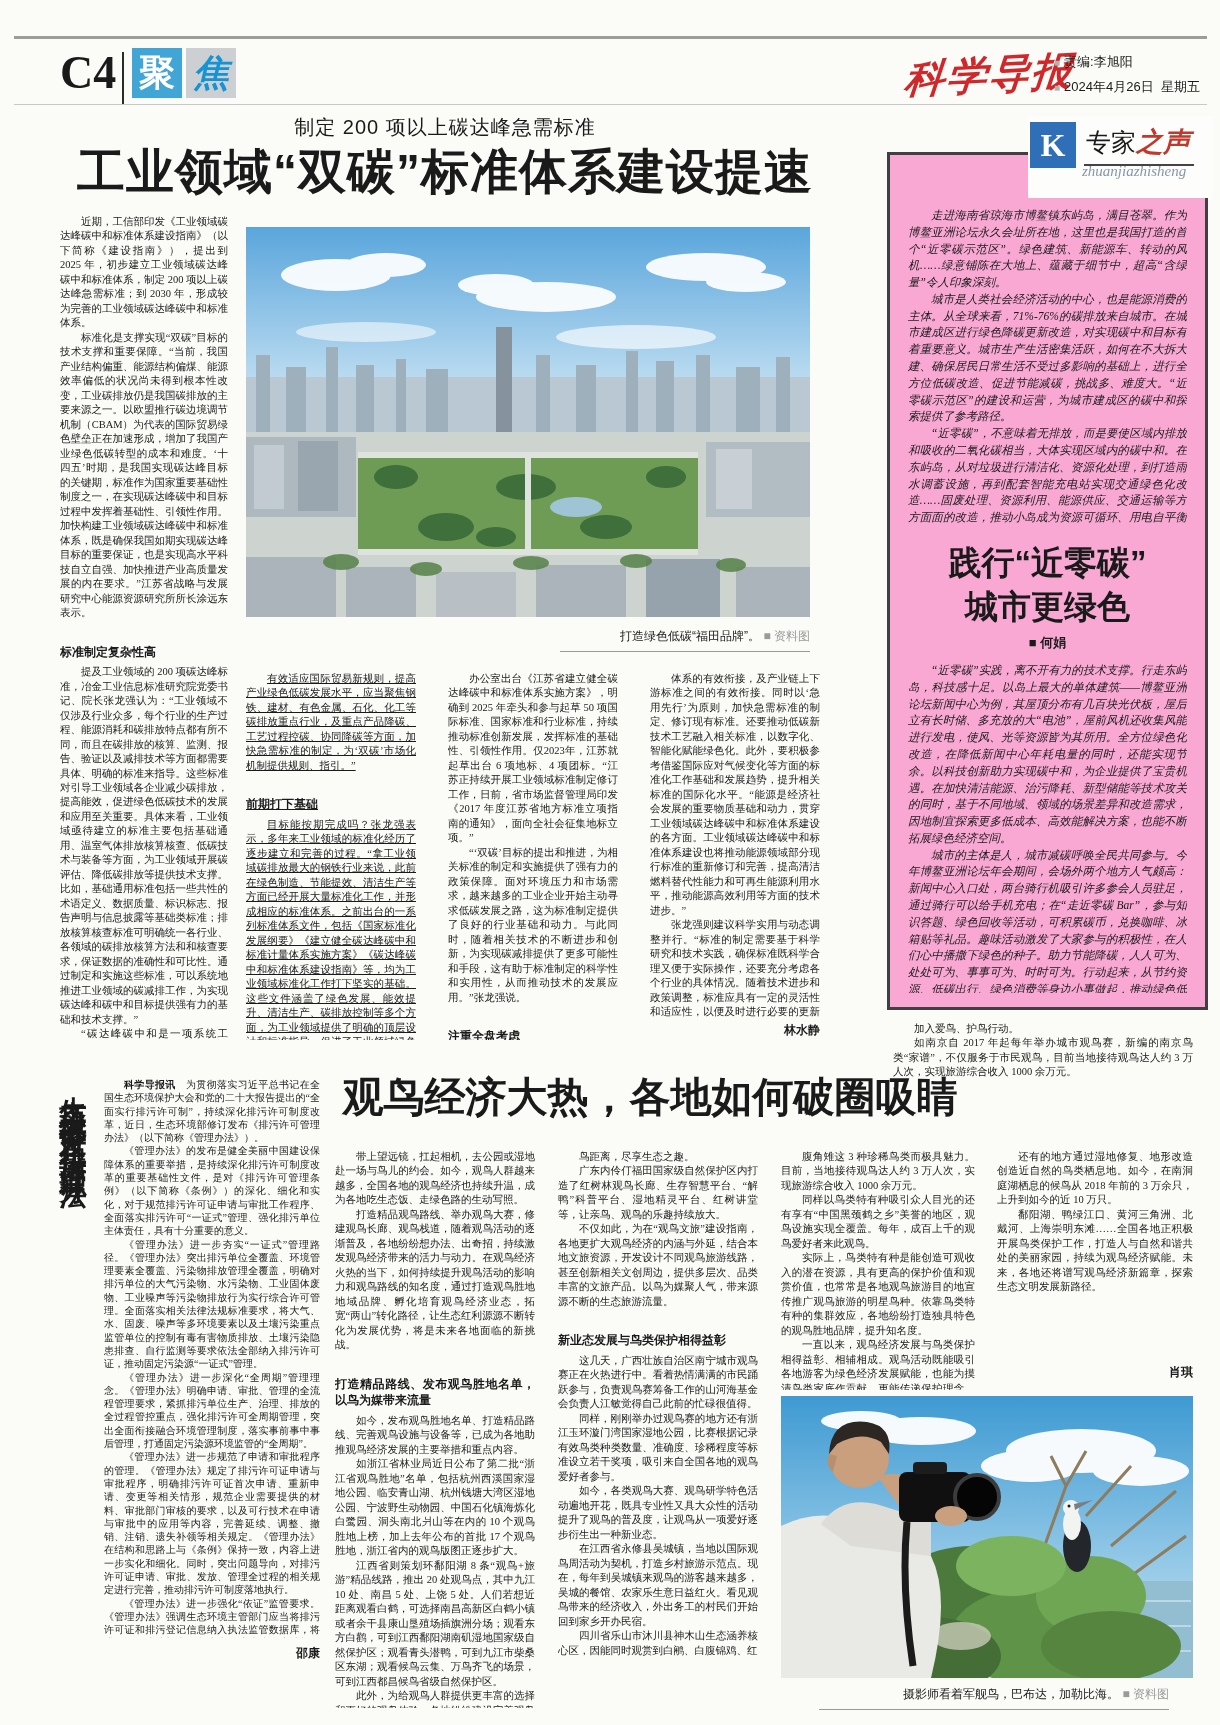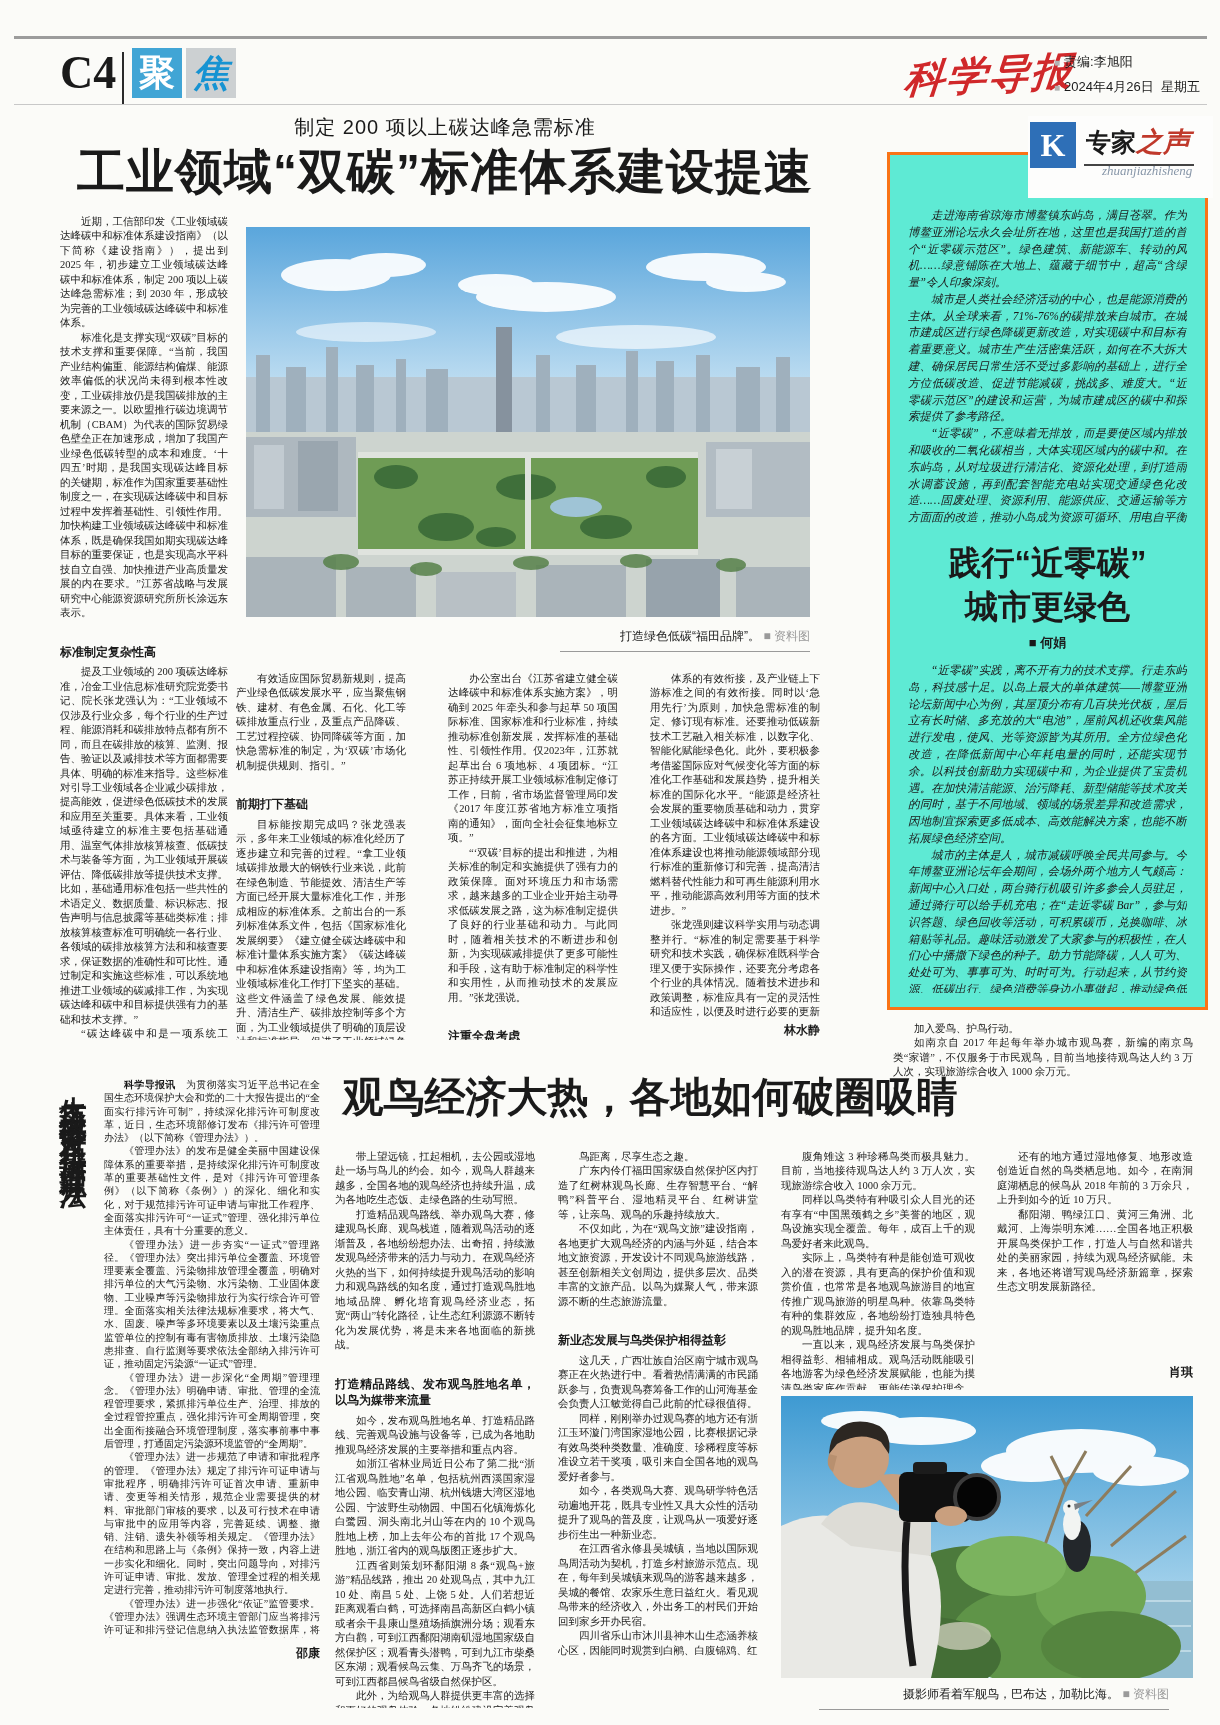--- a/index.html
+++ b/index.html
@@ -31,32 +31,32 @@
   .col p{margin:0;text-indent:2em;}
   .subhead{font-family:"Liberation Sans",sans-serif;font-weight:bold;font-size:12px;
            margin:23px 0 5px 0;text-indent:0;}
   .byline{text-align:right;font-weight:bold;font-family:"Liberation Sans",sans-serif;
           font-size:12px;padding-right:6px;}
   .lead-tag{font-family:"Liberation Sans",sans-serif;}
   .caption{font-size:12px;font-family:"Liberation Sans",sans-serif;text-align:right;
            border-bottom:1px solid #9a9a9a;padding-bottom:6px;}
   .photo-frame{overflow:hidden;background:#cfe2ee;}
   
-  .expert-box{left:887px;top:152px;width:321px;height:858px;border:3px solid #f97316;
-              background:#5eead4;box-sizing:border-box;padding:52px 18px 14px 18px;
+  .expert-box{left:887px;top:152px;width:321px;height:858px;border:3px solid #404040;
+              background:#f9a8d4;box-sizing:border-box;padding:52px 18px 14px 18px;
               display:flex;flex-direction:column;}
   .expert-logo{left:1028px;top:116px;width:185px;height:82px;background:#fdfdfc;}
   .klogo{position:absolute;left:2px;top:6px;width:46px;height:46px;background:#2e6fb7;color:#fff;
          display:flex;align-items:center;justify-content:center;font-size:32px;font-weight:900;
          font-family:"Liberation Serif",serif;}
   .expert-title{position:absolute;left:56px;top:8px;white-space:nowrap;border-bottom:2px solid #444;
                 padding:0 4px 4px 2px;}
-  .expert-title .blk{font-size:25px;font-weight:bold;}
+  .expert-title .blk{font-size:25px;font-weight:normal;}
   .expert-title .red{font-size:27px;font-weight:900;font-style:italic;color:#c0392b;}
-  .expert-pinyin{position:absolute;left:74px;top:47px;font-style:italic;color:#8796a8;font-size:13px;
+  .expert-pinyin{position:absolute;left:54px;top:47px;font-style:italic;color:#8796a8;font-size:15px;
                  font-family:"Liberation Serif",serif;}
   .expert-text{overflow:hidden;text-align:justify;font-size:11.5px;line-height:1.46;font-style:italic;}
   .expert-text p{margin:0;text-indent:2em;}
   .expert-top{height:318px;}
   .expert-head{text-align:center;font-family:"Liberation Sans",sans-serif;font-weight:900;
                font-size:33px;line-height:1.32;margin:16px 0 6px 0;font-style:normal;}
   .expert-by{text-align:center;font-size:13px;font-weight:bold;margin-bottom:10px;
              font-family:"Liberation Sans",sans-serif;}
   .expert-bottom{flex:1;}
   
@@ -166,21 +166,21 @@
         <ellipse cx="390" cy="334" rx="16" ry="7"></ellipse>
         <ellipse cx="485" cy="338" rx="15" ry="7"></ellipse>
     </g>
   </svg>
 </div>
 <div class="abs caption" style="left:560px;top:628px;width:250px;">
   <span>打造绿色低碳“福田品牌”。</span>
   <span style="color:#9a9a9a;">■ 资料图</span>
 </div>
 
-<div class="abs col" style="left:236px;top:672px;width:170px;height:368px;">
+<div class="abs col" style="left:246px;top:672px;width:170px;height:368px;text-decoration:underline;">
     <p>有效适应国际贸易新规则，提高产业绿色低碳发展水平，应当聚焦钢铁、建材、有色金属、石化、化工等碳排放重点行业，及重点产品降碳、工艺过程控碳、协同降碳等方面，加快急需标准的制定，为‘双碳’市场化机制提供规则、指引。”</p>
     <div class="subhead">前期打下基础</div>
     <p>目标能按期完成吗？张龙强表示，多年来工业领域的标准化经历了逐步建立和完善的过程。“拿工业领域碳排放最大的钢铁行业来说，此前在绿色制造、节能提效、清洁生产等方面已经开展大量标准化工作，并形成相应的标准体系。之前出台的一系列标准体系文件，包括《国家标准化发展纲要》《建立健全碳达峰碳中和标准计量体系实施方案》《碳达峰碳中和标准体系建设指南》等，均为工业领域标准化工作打下坚实的基础。这些文件涵盖了绿色发展、能效提升、清洁生产、碳排放控制等多个方面，为工业领域提供了明确的顶层设计和标准指导，促进了工业领域绿色发展和低碳转型。”</p>
   </div>
 <div class="abs col" style="left:448px;top:672px;width:170px;height:368px;">
     <p>办公室出台《江苏省建立健全碳达峰碳中和标准体系实施方案》，明确到 2025 年牵头和参与起草 50 项国际标准、国家标准和行业标准，持续推动标准创新发展，发挥标准的基础性、引领性作用。仅2023年，江苏就起草出台 6 项地标、4 项团标。“江苏正持续开展工业领域标准制定修订工作，日前，省市场监督管理局印发《2017 年度江苏省地方标准立项指南的通知》，面向全社会征集地标立项。”</p>
     <p>“‘双碳’目标的提出和推进，为相关标准的制定和实施提供了强有力的政策保障。面对环境压力和市场需求，越来越多的工业企业开始主动寻求低碳发展之路，这为标准制定提供了良好的行业基础和动力。与此同时，随着相关技术的不断进步和创新，为实现碳减排提供了更多可能性和手段，这有助于标准制定的科学性和实用性，从而推动技术的发展应用。”张龙强说。</p>
     <div class="subhead">注重全盘考虑</div>
     <p>虽然目标时间紧、任务重，但标准制定马虎不得。涂远东表示，工业领域碳达峰碳中和标准的制定，要注重与现有工业节能与综合利用标准体系、绿色制造标准</p>
   </div>

